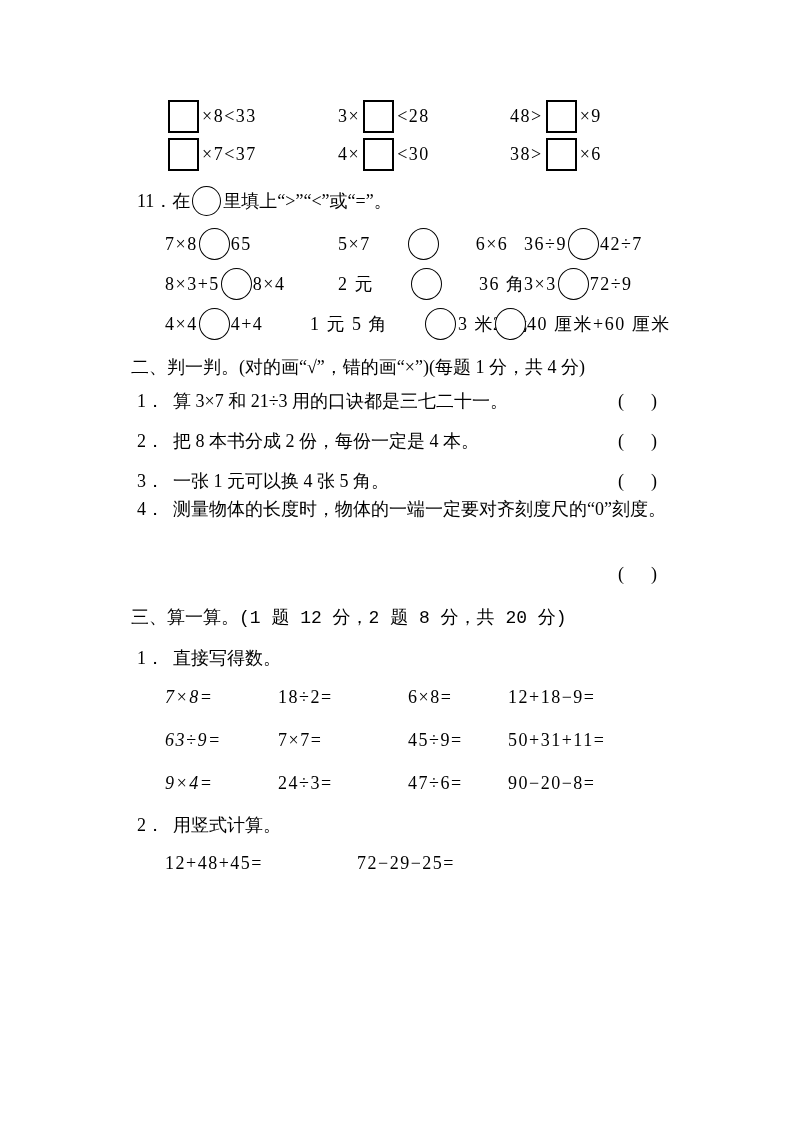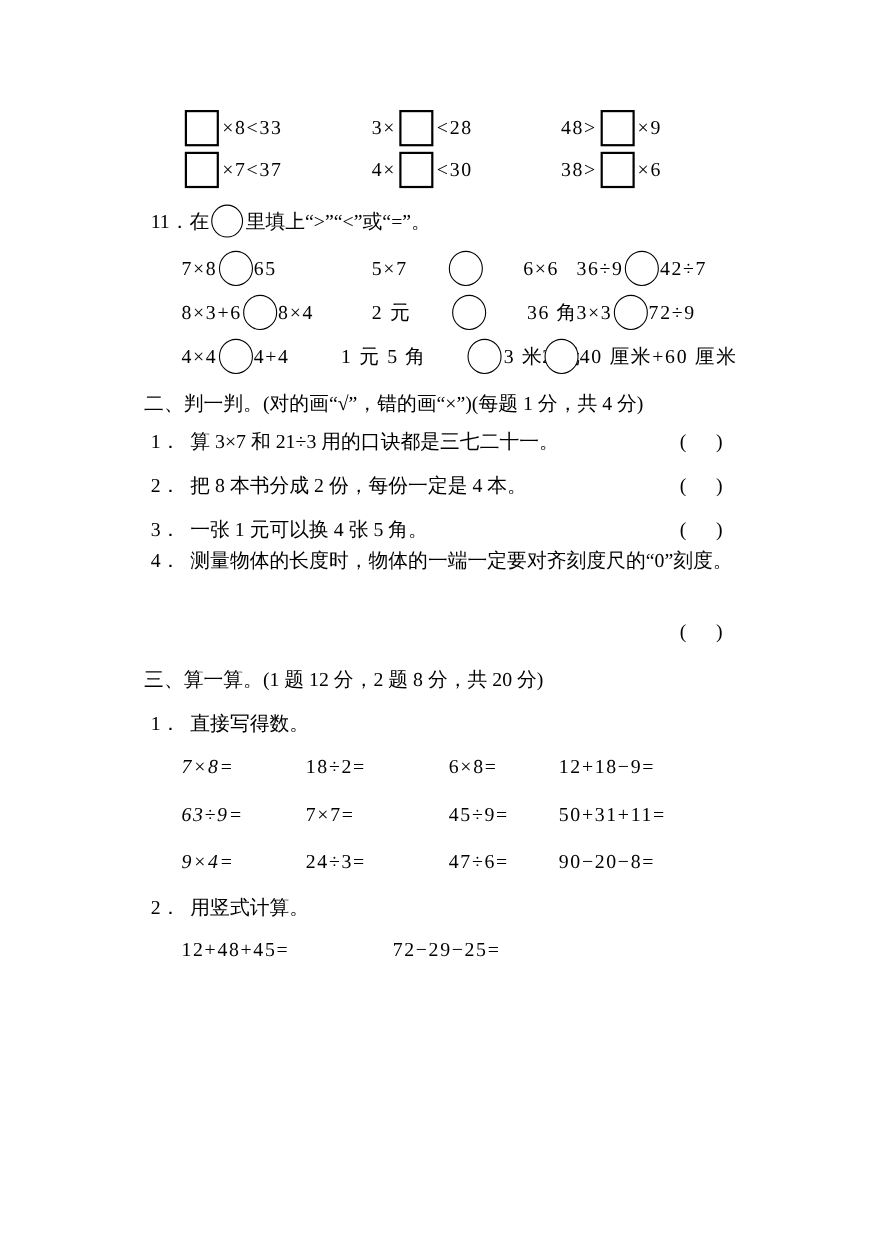--- a/index.html
+++ b/index.html
@@ -36,21 +36,21 @@
 
   
   #judge-title { top:354px; left:131px; }
   #ji1 { top:388px; left:137px; } #jb1 { top:388px; }
   #ji2 { top:428px; left:137px; } #jb2 { top:428px; }
   #ji3 { top:468px; left:137px; } #jb3 { top:468px; }
   #ji4 { top:496px; left:137px; } #jb4 { top:561px; }
   .inum { margin-right:9px; }
 
   
-  #calc-title { top:605px; left:131px; }
+  #calc-title { top:605px; left:131px;font-family:Liberation Mono, monospace; }
   #calc-sub1 { top:645px; left:137px; }
   #or1 { top:684px; height:26px; }
   #or2 { top:727px; height:26px; }
   #or3 { top:770px; height:26px; }
   .o1 { left:165px;font-style:italic; } .o2 { left:278px; } .o3 { left:408px; } .o4 { left:508px; }
   #calc-sub2 { top:812px; left:137px; }
   #vr1 { top:850px; height:26px; }
   .v1 { left:165px; } .v2 { left:357px; }
 </style>
 </head>
@@ -109,21 +109,21 @@
       <span class="formula">6×6</span>
     </div>
     <div class="cell k3">
       <span class="formula">36÷9</span>
       <span class="anscircle"></span>
       <span class="formula">42÷7</span>
     </div>
   </div>
   <div class="row" id="cmp-r2">
     <div class="cell k1">
-      <span class="formula">8×3+6</span>
+      <span class="formula">8×3+5</span>
       <span class="anscircle"></span>
       <span class="formula">8×4</span>
     </div>
     <div class="cell k2">
       <span class="formula">2 元</span>
       <span class="anscircle"></span>
       <span class="formula">36 角</span>
     </div>
     <div class="cell k3">
       <span class="formula">3×3</span>

